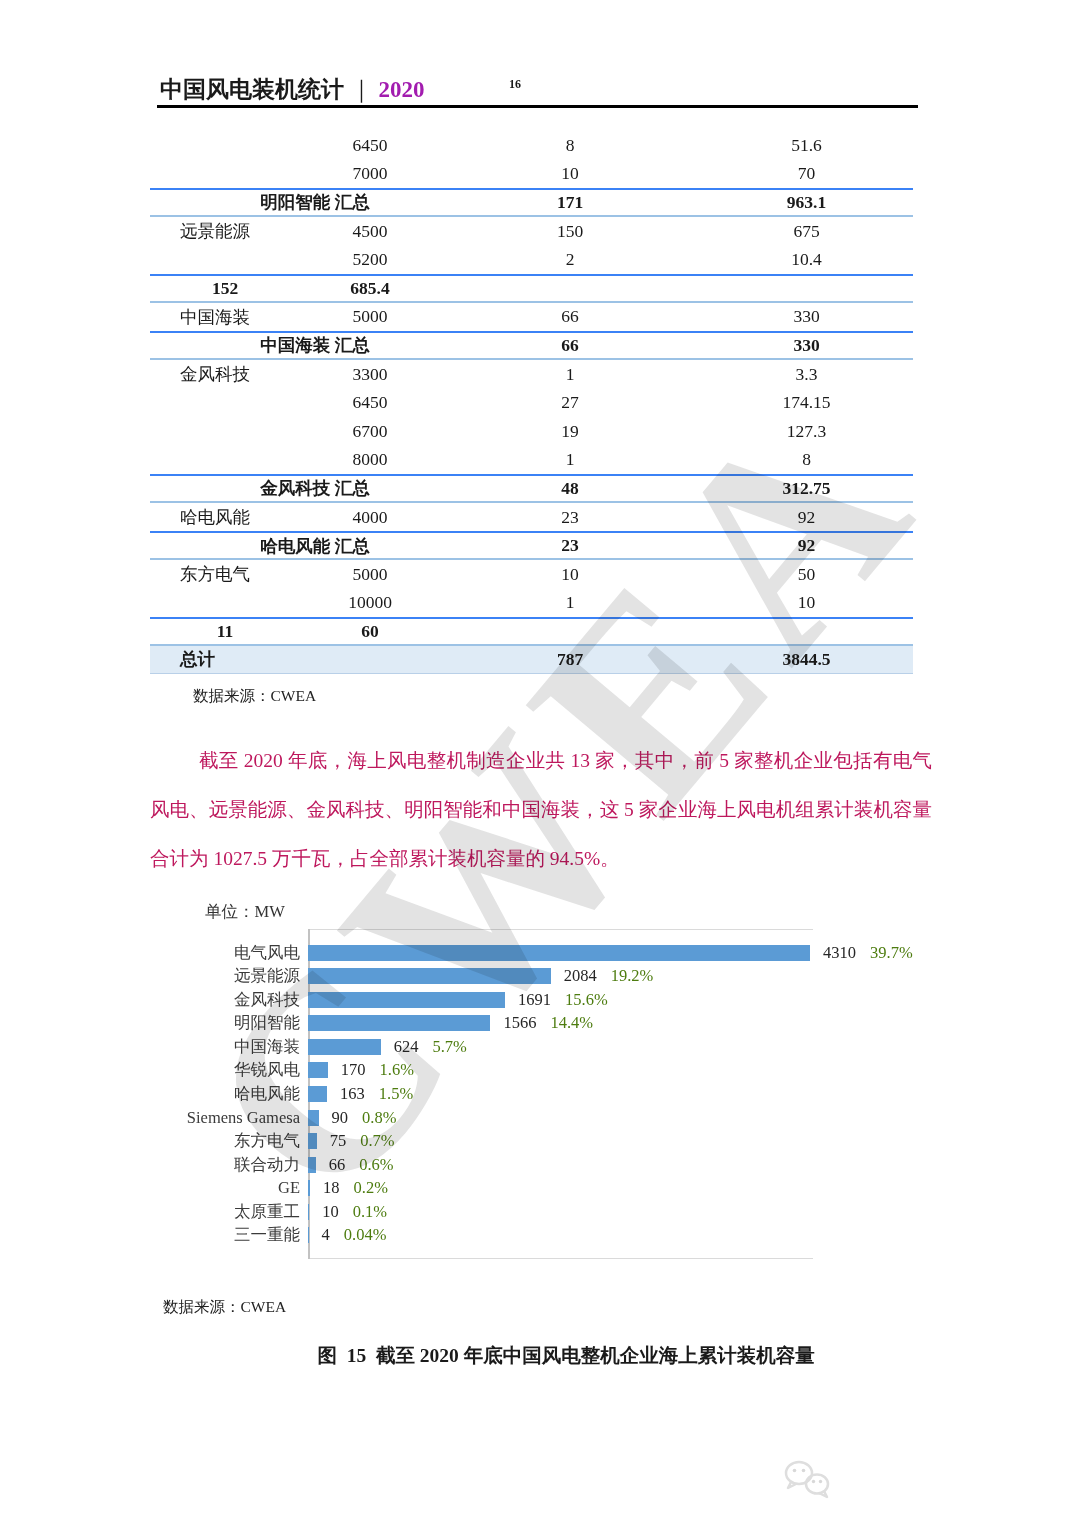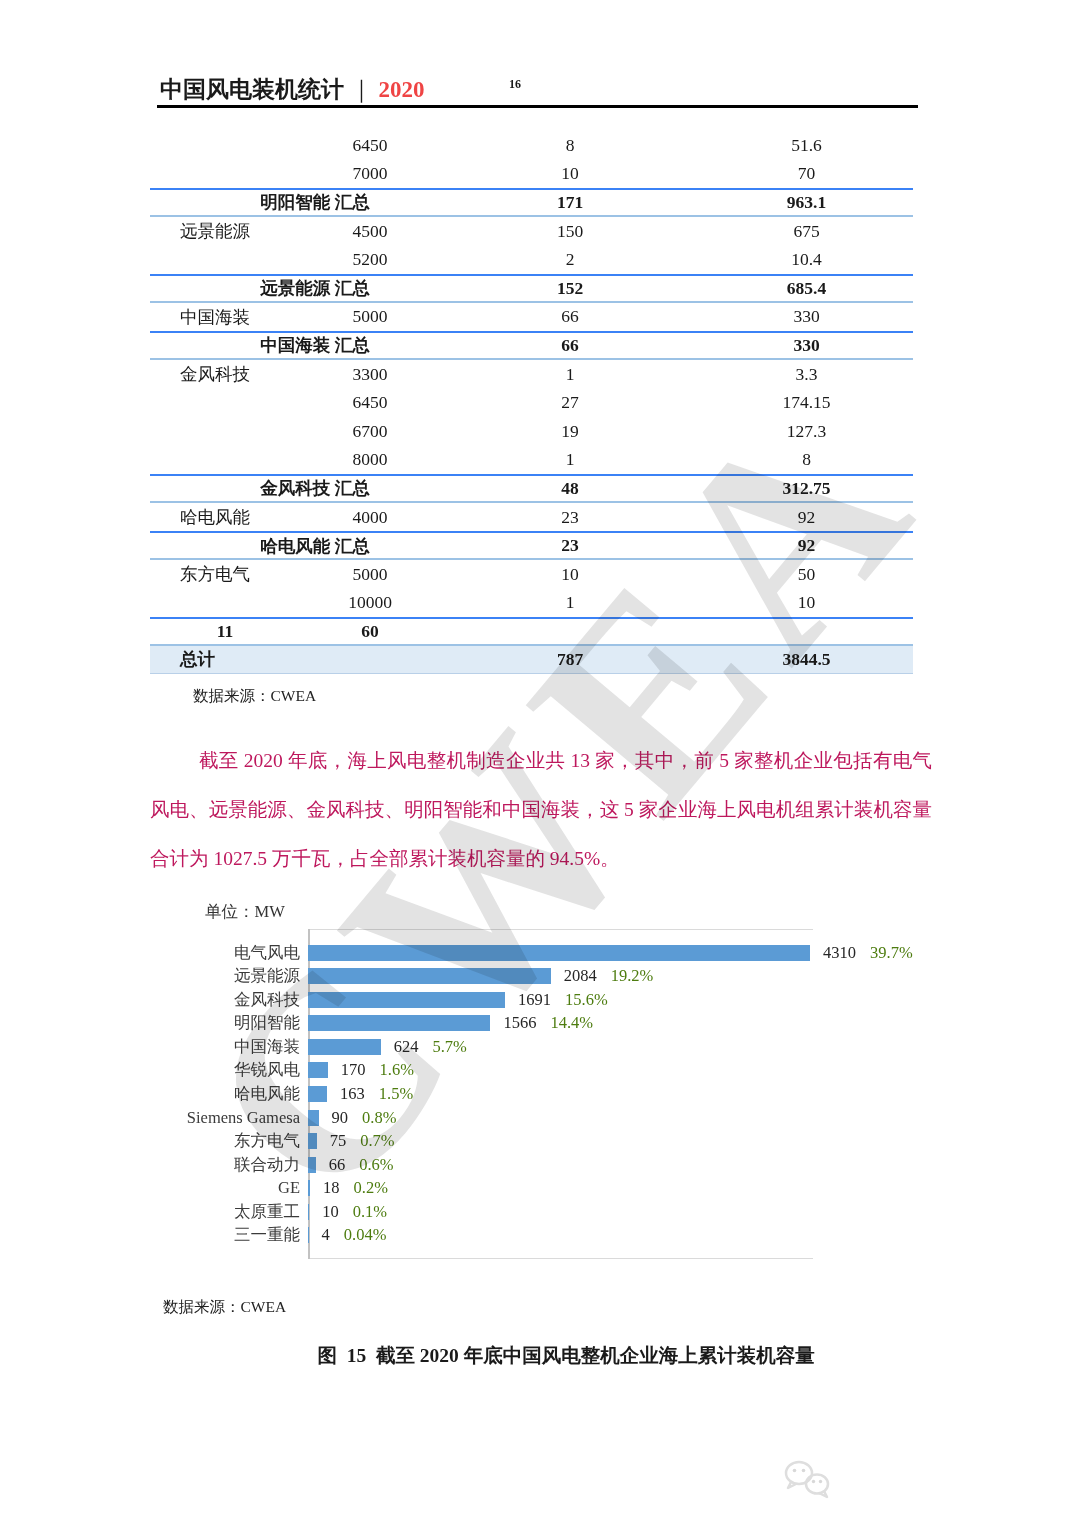--- a/index.html
+++ b/index.html
@@ -57,21 +57,21 @@
   .footer-text{font-family:"Liberation Sans","DejaVu Sans",sans-serif;font-size:28px;letter-spacing:1px;
     color:#ededed;text-shadow:1px 1px 0 #c8c8c8,-1px -1px 0 #ffffff;margin-left:8px;}
 </style>
 </head>
 <body>
 
 <div class="page">
 
   <div class="watermark">CWEA</div>
 
-  <div class="hdr-title"><span>中国风电装机统计</span><span class="hdr-sep">｜</span><span style="color: #ef4444;">2020</span></div>
+  <div class="hdr-title"><span>中国风电装机统计</span><span class="hdr-sep">｜</span><span style="color: #a21caf;">2020</span></div>
   <div class="hdr-page">16</div>
   <div class="hdr-rule"></div>
 
   <div class="dtable" id="table-body">
       <div class="trow data">
         <span class="tcell vendor"></span>
         <span class="tcell rating">6450</span>
         <span class="tcell units">8</span>
         <span class="tcell capacity">51.6</span>
       </div>
@@ -92,21 +92,20 @@
         <span class="tcell units">150</span>
         <span class="tcell capacity">675</span>
       </div>
       <div class="trow data">
         <span class="tcell vendor"></span>
         <span class="tcell rating">5200</span>
         <span class="tcell units">2</span>
         <span class="tcell capacity">10.4</span>
       </div>
       <div class="trow summary">
-        <span class="tcell sumlabel">远景能源 汇总</span>
         <span class="tcell units">152</span>
         <span class="tcell capacity">685.4</span>
       </div>
       <div class="trow data">
         <span class="tcell vendor">中国海装</span>
         <span class="tcell rating">5000</span>
         <span class="tcell units">66</span>
         <span class="tcell capacity">330</span>
       </div>
       <div class="trow summary">

